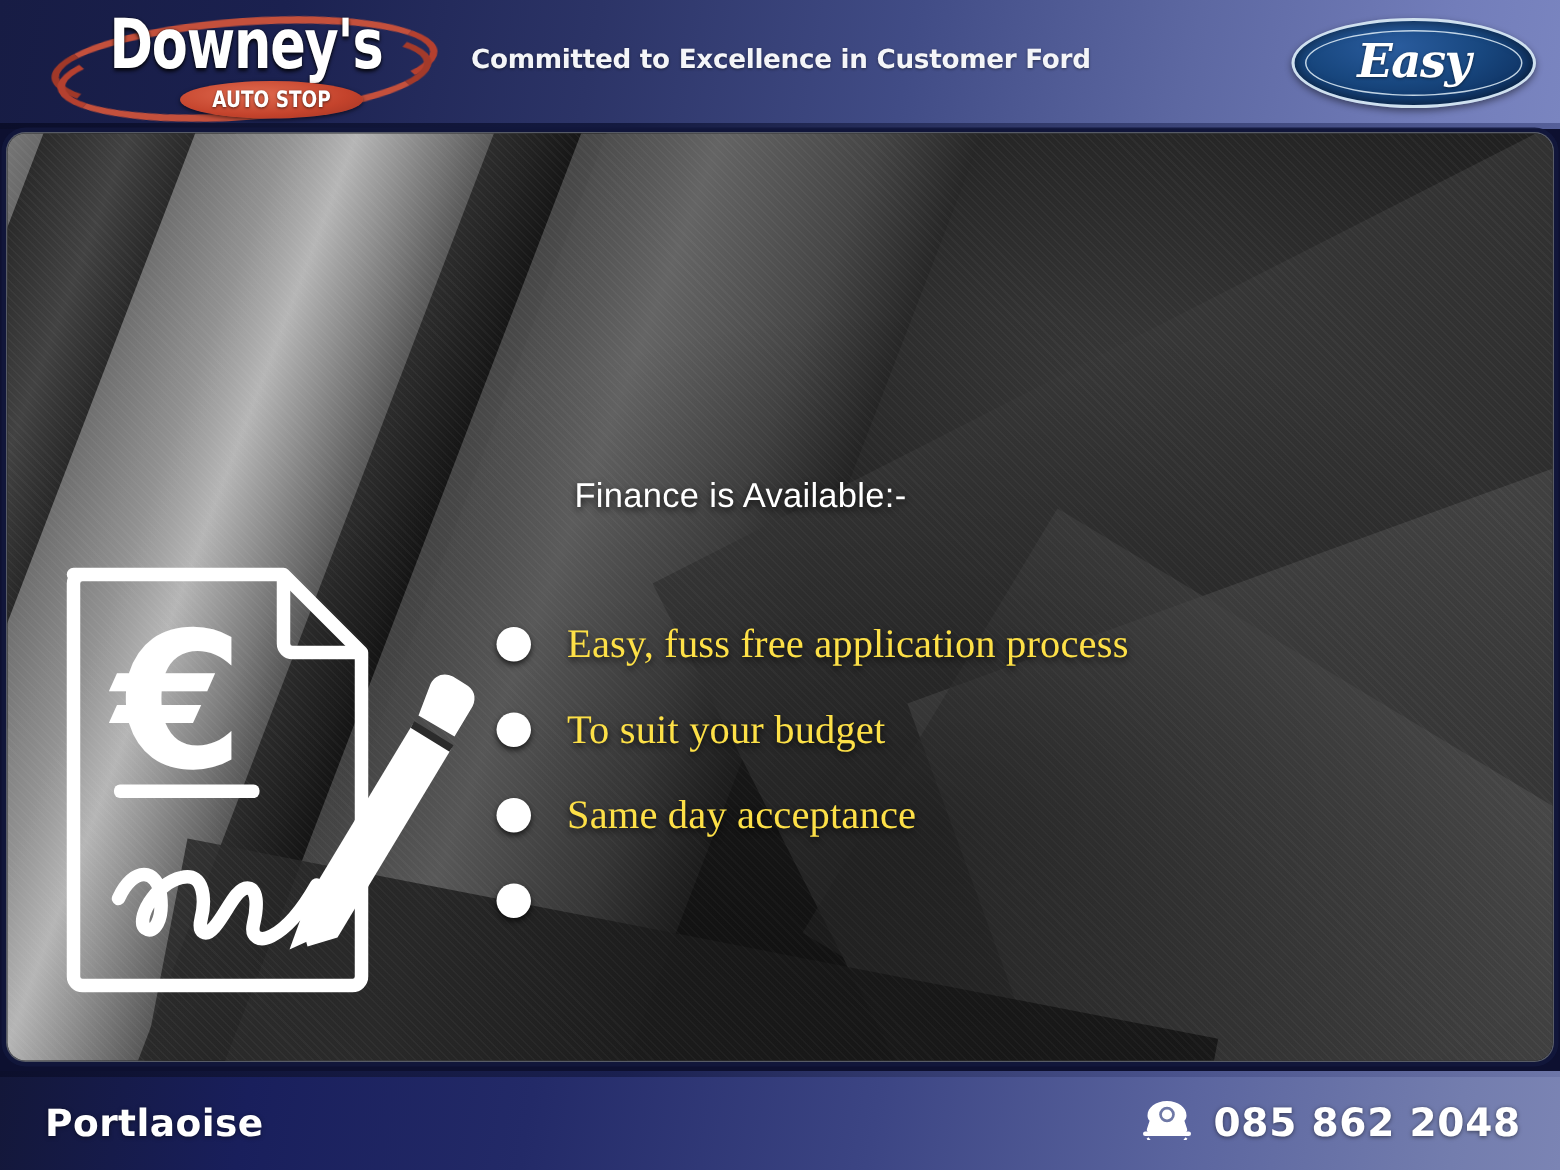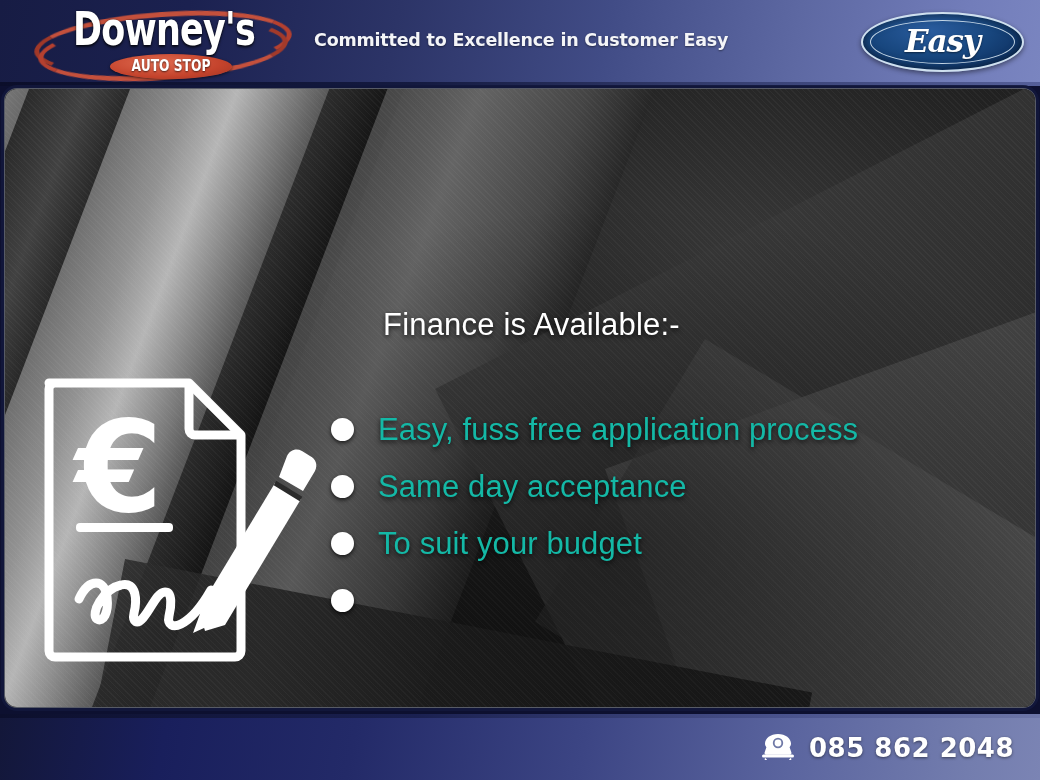--- a/index.html
+++ b/index.html
@@ -51,21 +51,21 @@
     position:absolute; left:0; top:-2px; width:272px;
     text-align:center;
     font-family:"DejaVu Sans", sans-serif;
     font-weight:bold; font-size:46px; line-height:54px;
     letter-spacing:-1px;
     color:#ffffff;
     transform:scaleX(0.76);
     text-shadow:0 2px 3px rgba(0,0,0,.75), 0 0 2px rgba(0,0,0,.6);
   }
   .logo-pill{
-    position:absolute; left:82px; top:50px; width:122px; height:25px;
+    position:absolute; left:92px; top:50px; width:122px; height:25px;
     border-radius:50%;
     background:radial-gradient(ellipse at 40% 35%,#e06a4f 0%,#c4432c 60%,#9e3323 100%);
     box-shadow:0 1px 3px rgba(0,0,0,.6);
   }
   .logo-pill span{
     display:block; width:100%; text-align:center;
     font-family:"DejaVu Sans", sans-serif;
     font-weight:bold; font-size:15px; line-height:25px;
     letter-spacing:0px; color:#ffffff;
     transform:scaleX(0.82);
@@ -191,43 +191,44 @@
       rgba(0,0,0,0) 1px, rgba(0,0,0,0) 4px);
   }
 
   
   .doc-icon{
     position:absolute; left:34px; top:282px; width:280px; height:292px;
   }
 
   
   .headline{
-    position:absolute; left:378px; top:218px;
-    font-size:31px; font-weight:normal; color:#ffffff;
+    position:absolute; left:378px; top:228px;
+    font-size:23px; font-weight:normal; color:#ffffff;
     letter-spacing:0.2px;
     text-shadow:0 2px 5px rgba(0,0,0,.8);
   }
   .bullets{
     position:absolute; left:326px; top:312px; width:700px;
     list-style:none;
   }
   .bullet{
     position:relative; height:57px;
     display:flex; align-items:center;
   }
   .dot{
     width:23px; height:23px; border-radius:50%;
     background:#ffffff; flex:0 0 23px;
     box-shadow:0 2px 4px rgba(0,0,0,.7);
   }
   .bullet-text{
     margin-left:24px;
-    font-size:31px; color:#14b8a6; white-space:nowrap;
+    font-size:27px; color:#fde047; white-space:nowrap;
     letter-spacing:0.1px;
     text-shadow:0 2px 5px rgba(0,0,0,.8);
+    font-family:Liberation Serif, serif;
   }
 
   
   .footer{
     position:absolute; left:0; bottom:0; width:1040px; height:66px;
     background:linear-gradient(100deg,
       #131739 0%, #191f5c 16%, #232a68 34%,
       #3c4584 56%, #5b659f 76%, #737dae 93%, #7b84b4 100%);
   }
   .footer::before{
@@ -261,21 +262,21 @@
 
     <div class="logo-block">
       <div class="swoosh swoosh-top"></div>
       <div class="swoosh swoosh-bot"></div>
       <div class="logo-word">Downey's</div>
       <div class="logo-pill">
         <span>AUTO STOP</span>
       </div>
     </div>
 
-    <div class="tagline">Committed to Excellence in Customer Easy</div>
+    <div class="tagline">Committed to Excellence in Customer Ford</div>
 
     <div class="ford">
       <div class="ford-oval">
         <div class="ford-inner"></div>
       </div>
       <div class="ford-word">Easy</div>
     </div>
   </div>
 
   <div class="panel">
@@ -319,33 +320,34 @@
 
     <div class="headline">Finance is Available:-</div>
 
     <ul class="bullets">
       <li class="bullet">
         <span class="dot"></span>
         <span class="bullet-text">Easy, fuss free application process</span>
       </li>
       <li class="bullet">
         <span class="dot"></span>
-        <span class="bullet-text">Same day acceptance</span>
+        <span class="bullet-text">To suit your budget</span>
       </li>
       <li class="bullet">
         <span class="dot"></span>
-        <span class="bullet-text">To suit your budget</span>
+        <span class="bullet-text">Same day acceptance</span>
       </li>
       <li class="bullet">
         <span class="dot"></span>
       </li>
     </ul>
   </div>
 
   <div class="footer">
+    <div class="city">Portlaoise</div>
     <div class="phone">
       <span>
         <svg width="34" height="28" viewBox="0 0 34 28" xmlns="http://www.w3.org/2000/svg">
           <path d="M17 2 C9.5 2 4 6.4 4 11.6 c0 1.4 .5 2.6 1.4 3.6 L3.6 20.6
                    c-.4 1.1 .4 2.2 1.6 2.2 h23.6 c1.2 0 2 -1.1 1.6 -2.2 l-1.8 -5.4
                    c.9 -1 1.4 -2.2 1.4 -3.6 C30 6.4 24.5 2 17 2 Z" fill="#ffffff"></path>
           <circle cx="17" cy="11" r="5.2" fill="#6e78a6"></circle>
           <circle cx="17" cy="11" r="3.4" fill="#ffffff"></circle>
           <rect x="1" y="22.4" width="32" height="3" rx="1.5" fill="#ffffff"></rect>
           <path d="M4 26.6 l2 2.6 M30 26.6 l-2 2.6" stroke="#ffffff" stroke-width="1.6"></path>

